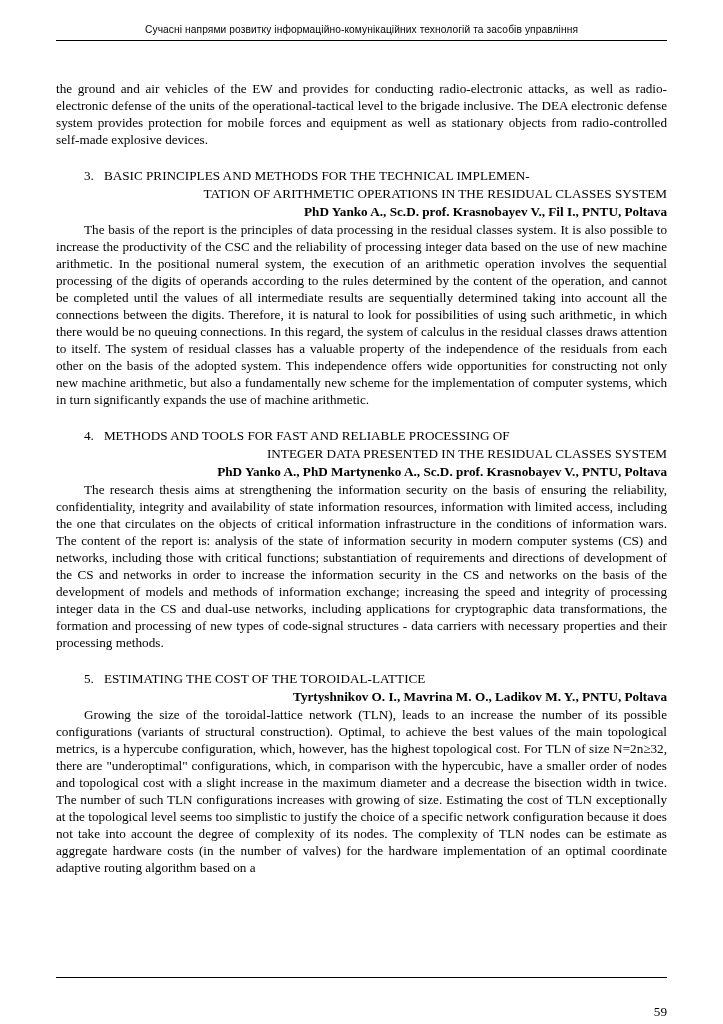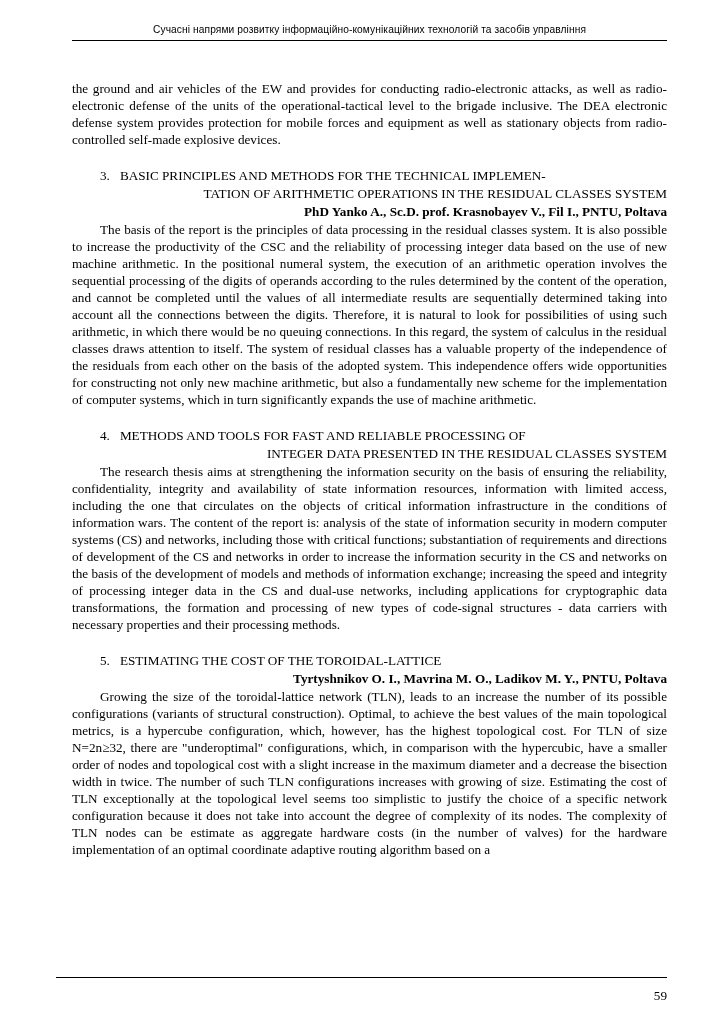--- a/index.html
+++ b/index.html
@@ -13,21 +13,21 @@
     font-family: "Liberation Serif", serif;
     color: #000000;
     position: relative;
     overflow: hidden;
   }
   .page {
     position: relative;
     width: 723px;
     height: 1024px;
     box-sizing: border-box;
-    padding: 24px 56px 0 72px;
+    padding: 24px 56px 0 56px;
   }
   .header {
     font-family: "Liberation Sans", sans-serif;
     font-size: 10.2px;
     letter-spacing: 0.01em;
     text-align: center;
     padding-bottom: 5px;
     white-space: nowrap;
   }
   .header-rule {
@@ -77,21 +77,21 @@
   .footer-rule {
     position: absolute;
     left: 56px;
     right: 56px;
     bottom: 46px;
     border-bottom: 1px solid #000;
   }
   .page-number {
     position: absolute;
     right: 56px;
-    bottom: 20px;
+    bottom: 4px;
     font-size: 13.2px;
   }
 </style>
 </head>
 <body>
 
 <div class="page">
 
   <div class="header">Сучасні напрями розвитку інформаційно-комунікаційних технологій та засобів управління</div>
   <div class="header-rule"></div>
@@ -104,20 +104,21 @@
 
     <p class="section-title"><span class="num">3.</span><span>BASIC PRINCIPLES AND METHODS FOR THE TECHNICAL IMPLEMEN-</span></p>
     <p class="section-title-cont">TATION OF ARITHMETIC OPERATIONS IN THE RESIDUAL CLASSES SYSTEM</p>
     <p class="authors">PhD Yanko A., Sc.D. prof. Krasnobayev V., Fil I., PNTU, Poltava</p>
     <p class="body-par">The basis of the report is the principles of data processing in the residual classes system. It is also possible to increase the productivity of the CSC and the reliability of processing integer data based on the use of new machine arithmetic. In the positional numeral system, the execution of an arithmetic operation involves the sequential processing of the digits of operands according to the rules determined by the content of the operation, and cannot be completed until the values of all intermediate results are sequentially determined taking into account all the connections between the digits. Therefore, it is natural to look for possibilities of using such arithmetic, in which there would be no queuing connections. In this regard, the system of calculus in the residual classes draws attention to itself. The system of residual classes has a valuable property of the independence of the residuals from each other on the basis of the adopted system. This independence offers wide opportunities for constructing not only new machine arithmetic, but also a fundamentally new scheme for the implementation of computer systems, which in turn significantly expands the use of machine arithmetic.</p>
 
     <div class="gap"></div>
 
     <p class="section-title"><span class="num">4.</span><span>METHODS AND TOOLS FOR FAST AND RELIABLE PROCESSING OF</span></p>
     <p class="section-title-cont">INTEGER DATA PRESENTED IN THE RESIDUAL CLASSES SYSTEM</p>
+    <p class="authors">PhD Yanko A., PhD Martynenko A., Sc.D. prof. Krasnobayev V., PNTU, Poltava</p>
     <p class="body-par">The research thesis aims at strengthening the information security on the basis of ensuring the reliability, confidentiality, integrity and availability of state information resources, information with limited access, including the one that circulates on the objects of critical information infrastructure in the conditions of information wars. The content of the report is: analysis of the state of information security in modern computer systems (CS) and networks, including those with critical functions; substantiation of requirements and directions of development of the CS and networks in order to increase the information security in the CS and networks on the basis of the development of models and methods of information exchange; increasing the speed and integrity of processing integer data in the CS and dual-use networks, including applications for cryptographic data transformations, the formation and processing of new types of code-signal structures - data carriers with necessary properties and their processing methods.</p>
 
     <div class="gap"></div>
 
     <p class="section-title"><span class="num">5.</span><span>ESTIMATING THE COST OF THE TOROIDAL-LATTICE</span></p>
     <p class="authors">Tyrtyshnikov O. I., Mavrina M. O., Ladikov M. Y., PNTU, Poltava</p>
     <p class="body-par">Growing the size of the toroidal-lattice network (TLN), leads to an increase the number of its possible configurations (variants of structural construction). Optimal, to achieve the best values of the main topological metrics, is a hypercube configuration, which, however, has the highest topological cost. For TLN of size N=2n≥32, there are "underoptimal" configurations, which, in comparison with the hypercubic, have a smaller order of nodes and topological cost with a slight increase in the maximum diameter and a decrease the bisection width in twice. The number of such TLN configurations increases with growing of size. Estimating the cost of TLN exceptionally at the topological level seems too simplistic to justify the choice of a specific network configuration because it does not take into account the degree of complexity of its nodes. The complexity of TLN nodes can be estimate as aggregate hardware costs (in the number of valves) for the hardware implementation of an optimal coordinate adaptive routing algorithm based on a</p>
 
   </div>
 

